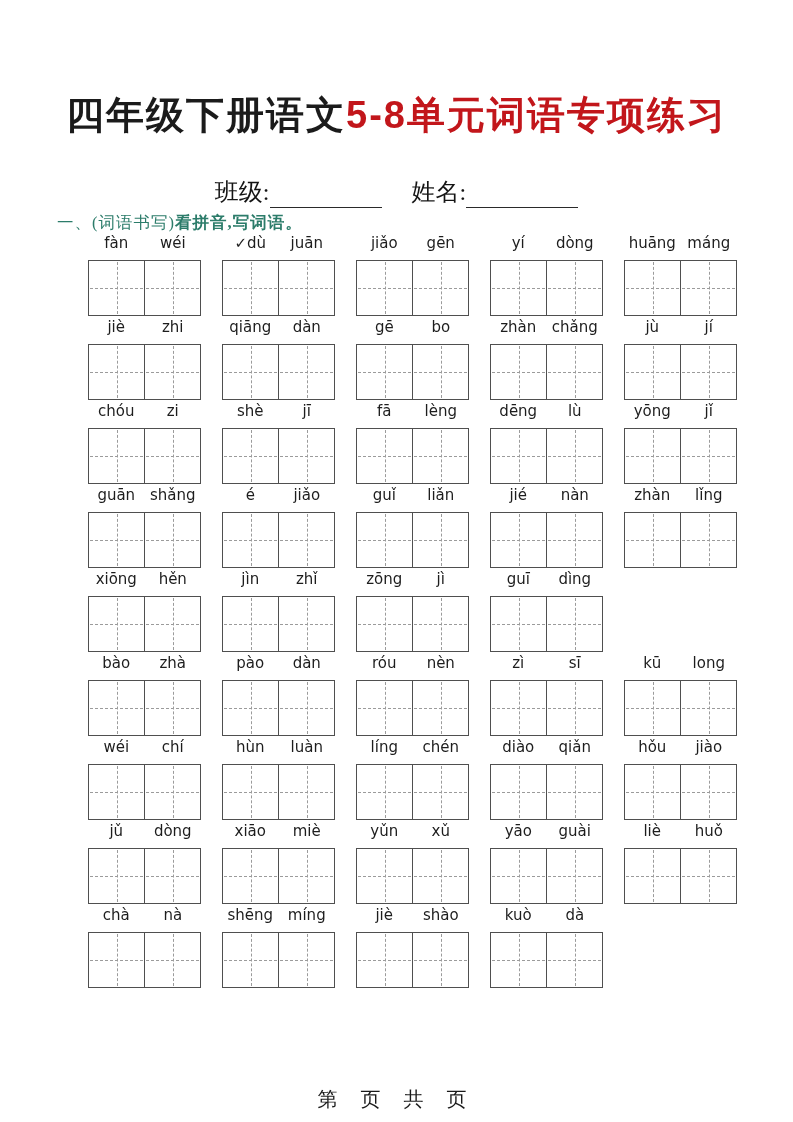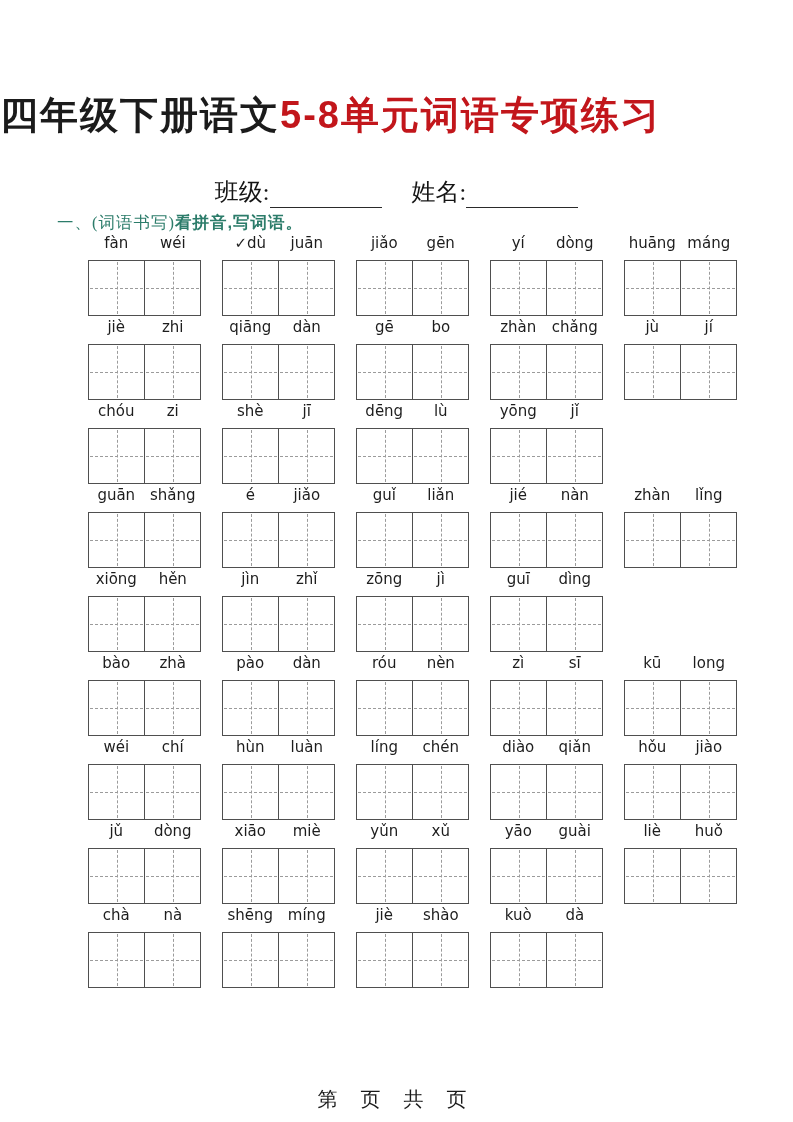--- a/index.html
+++ b/index.html
@@ -7,21 +7,21 @@
     position:relative;
     width:793px;height:1122px;
     background:#ffffff;
     font-family:"Liberation Sans",sans-serif;
     overflow:hidden;
     margin:0 auto;
   }
   
   .title{
     position:absolute;top:90px;left:0;width:100%;
-    text-align:left;
+    text-align:center;
     font-size:38px;font-weight:bold;letter-spacing:2px;
     color:#1b1b1b;white-space:nowrap;
   }
   .title .red{color:#c2161b;}
   
   .fields{
     position:absolute;top:176px;left:0;width:100%;
     text-align:center;
     font-family:"Liberation Serif","DejaVu Serif",serif;
     font-size:24px;color:#141414;
@@ -31,21 +31,21 @@
     border-bottom:1.6px solid #2a2a2a;
     vertical-align:bottom;
   }
   .fields .gap{display:inline-block;width:30px;}
   
   .section-line{
     position:absolute;top:212px;left:57px;
     font-size:16.5px;color:#2c7c6a;letter-spacing:1px;
     font-family:"Liberation Serif","DejaVu Serif",serif;
   }
-  .section-line .bold{font-weight:bold;font-family:Liberation Sans, sans-serif;}
+  .section-line .bold{font-weight:bold;font-family:Liberation Serif, serif;}
   
   .grid{
     position:absolute;top:236px;left:88px;width:649px;
   }
   .word-row{display:flex;gap:21px;margin-bottom:4px;}
   .group{width:113px;flex:none;}
   .pinyin-pair{
     display:flex;height:24px;align-items:flex-start;padding-bottom:3px;
     box-sizing:border-box;
   }
@@ -211,20 +211,30 @@
             <span>shè</span>
             <span>jī</span>
           </div>
           <div class="boxes">
             <div class="cell"></div>
             <div class="cell"></div>
           </div>
         </div>
         <div class="group">
           <div class="pinyin-pair">
+            <span>fā</span>
+            <span>lèng</span>
+          </div>
+          <div class="boxes">
+            <div class="cell"></div>
+            <div class="cell"></div>
+          </div>
+        </div>
+        <div class="group">
+          <div class="pinyin-pair">
             <span>dēng</span>
             <span>lù</span>
           </div>
           <div class="boxes">
             <div class="cell"></div>
             <div class="cell"></div>
           </div>
         </div>
         <div class="group">
           <div class="pinyin-pair">

